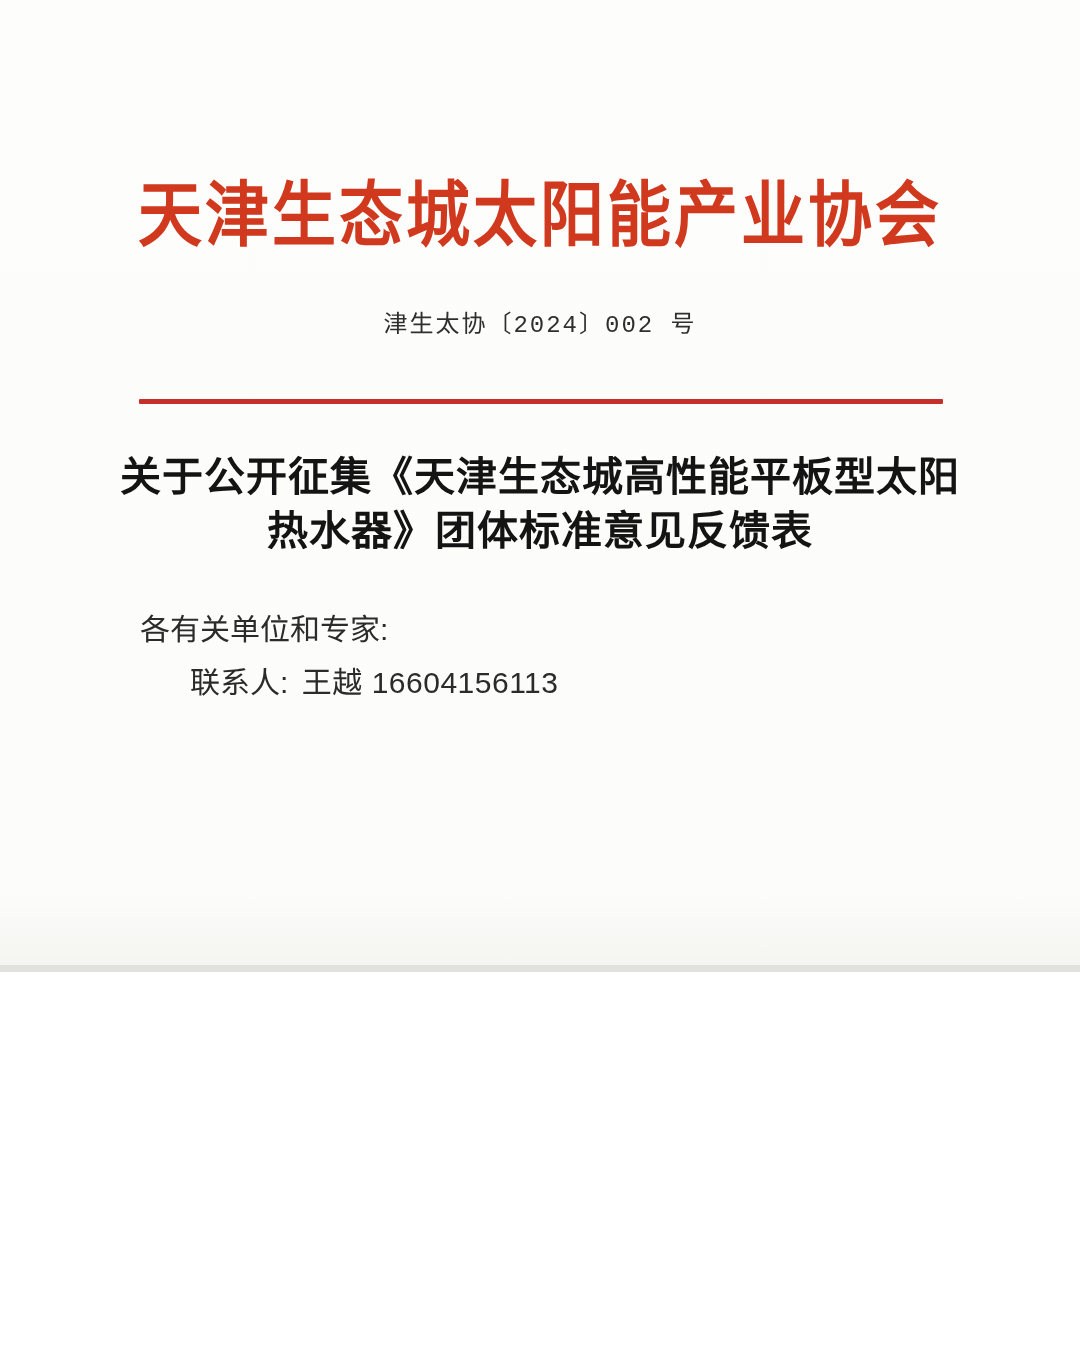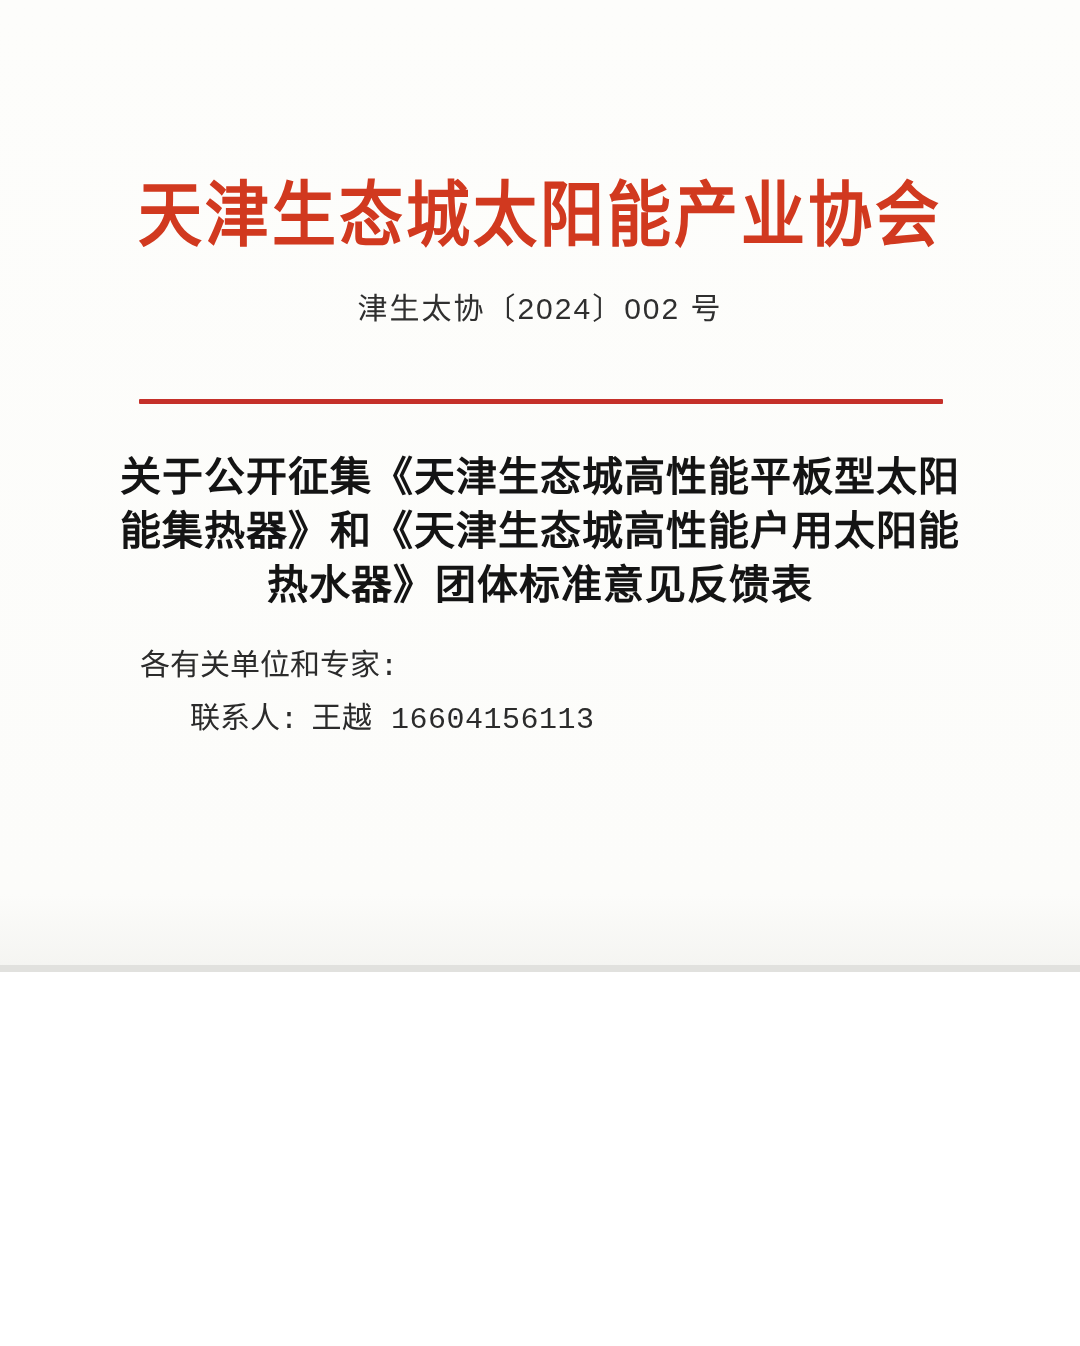--- a/index.html
+++ b/index.html
@@ -27,24 +27,24 @@
     font-size: 64px;
     letter-spacing: 3px;
     line-height: 1.1;
     color: var(--header-red);
     transform: scaleY(1.12);
     transform-origin: center top;
     white-space: nowrap;
   }
   .doc-number {
     position: absolute;
-    top: 284px; left: 0; right: 0;
+    top: 304px; left: 0; right: 0;
     text-align: center;
-    font-family: Liberation Sans, sans-serif;
-    font-size: 30px;
+    font-family: Liberation Mono, monospace;
+    font-size: 24px;
     letter-spacing: 2px;
     color: #2f2f2f;
   }
   .red-rule {
     position: absolute;
     top: 399px; left: 139px;
     width: 804px; height: 5px;
     background: var(--rule-red);
     border-radius: 1px;
   }
@@ -54,23 +54,23 @@
     text-align: center;
     font-family: Liberation Serif, serif;
     font-weight: bold;
     font-size: 41px;
     line-height: 54px;
     letter-spacing: 1px;
     color: #141414;
   }
   .body-text {
     position: absolute;
-    top: 641px; left: 140px;
+    top: 603px; left: 140px;
     width: 815px;
-    font-family: Liberation Mono, monospace;
+    font-family: Liberation Sans, sans-serif;
     font-size: 30px;
     line-height: 53px;
     text-align: justify;
     color: var(--ink);
   }
   .body-text p { margin: 0; }
   .para { text-indent: 2em; }
   .contact-line { text-indent: 50px; text-align: left; }
   .contact-value { margin-left: 0.45em; letter-spacing: 0.5px; margin-top: 21px; }
   .scan-edge {
@@ -87,21 +87,20 @@
 <div class="page">
 
   <h1 class="org-title">天津生态城太阳能产业协会</h1>
 
   <div class="doc-number">津生太协〔2024〕002 号</div>
 
   <div class="red-rule"></div>
 
   <div class="doc-title">
     <div class="title-line">关于公开征集《天津生态城高性能平板型太阳</div>
-    <div class="title-line">能集热器》和《天津生态城高性能户用太阳能</div>
     <div class="title-line">热水器》团体标准意见反馈表</div>
   </div>
 
   <div class="body-text">
     <p class="salutation">各有关单位和专家:</p>
     <p class="contact-line">
       <span>联系人:</span><span class="contact-value">王越 16604156113</span>
     </p>
   </div>
 

